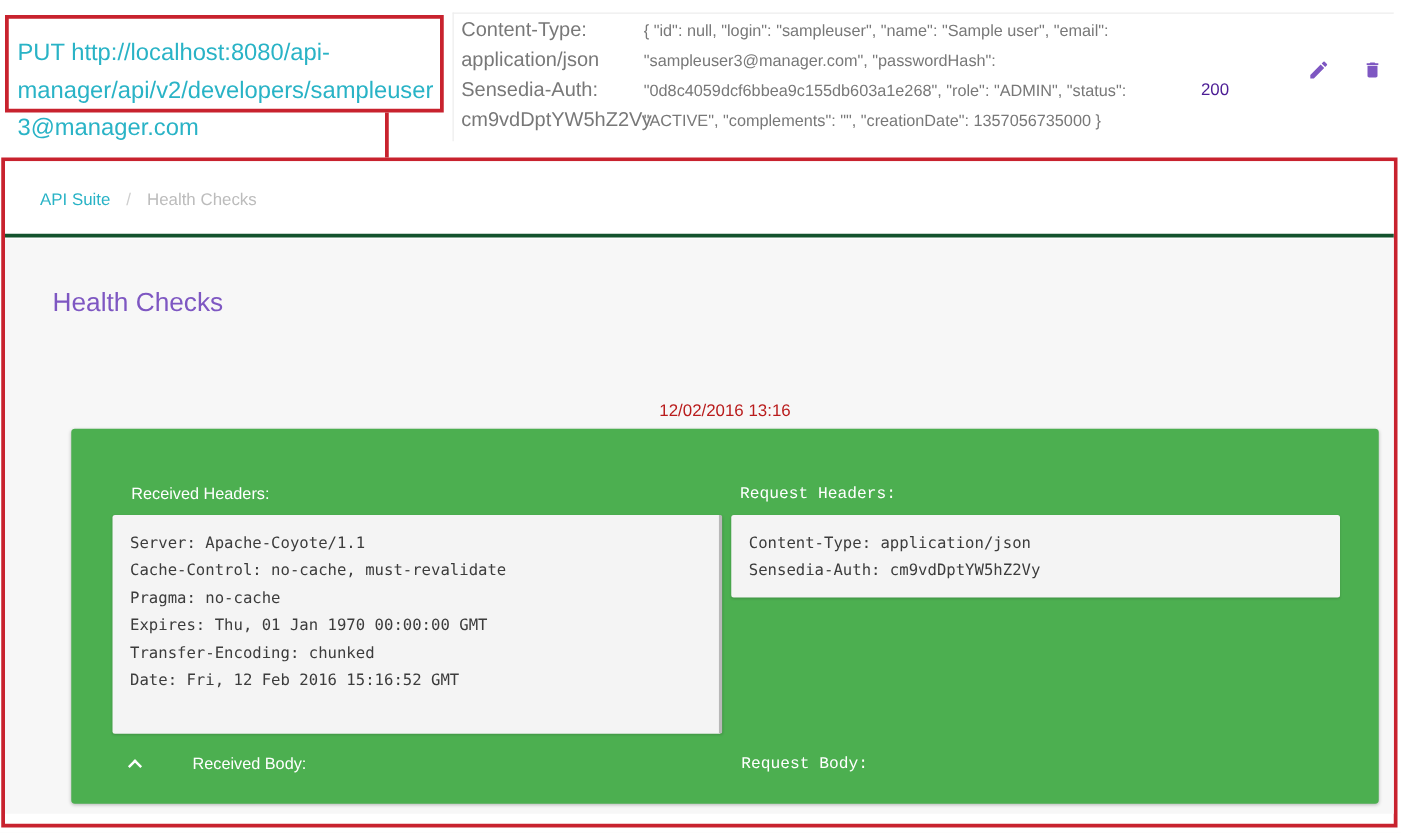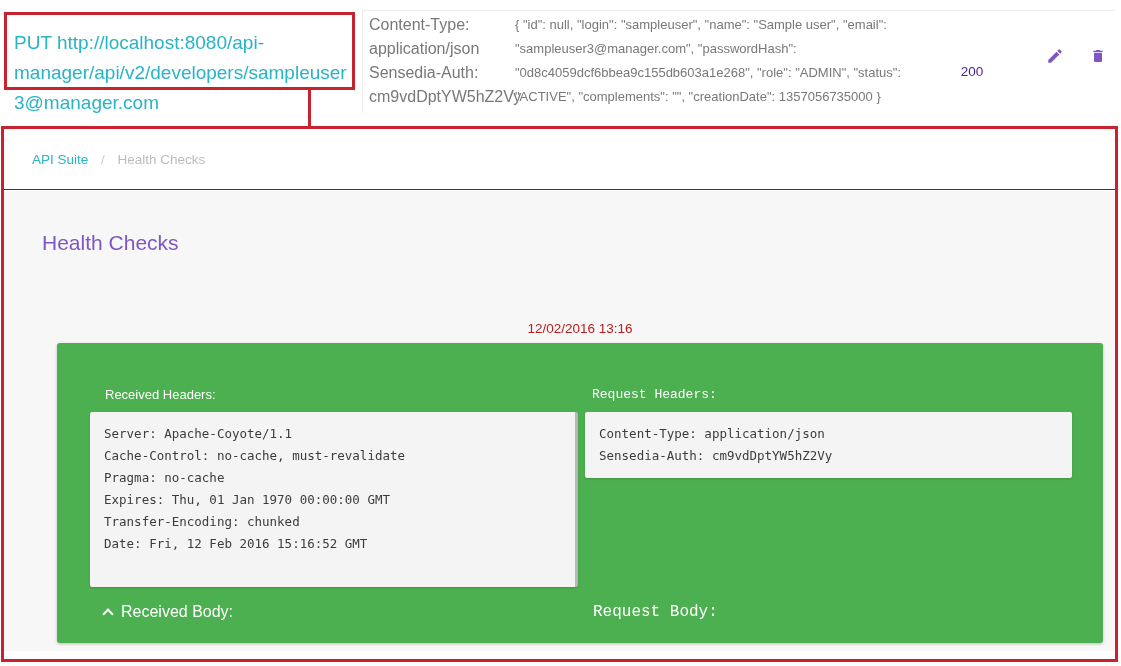--- a/index.html
+++ b/index.html
@@ -39,21 +39,21 @@
   .anno-box-top { left:4px; top:12px; width:351px; height:78px; }
   .anno-line { position:absolute; left:308px; top:90px; width:3px; height:37px; background:#c8222e; }
 
   
   .panel {
     position:absolute; left:1px; top:126px; width:1117px; height:536px;
     border:3px solid #c8222e; background:#fff;
   }
   .breadcrumb-bar {
     position:absolute; left:0; top:0; width:100%; height:61px;
-    background:#fff; border-bottom:1px solid #14532d;
+    background:#fff; border-bottom:3px solid #14532d;
     padding:23px 0 0 28px; font-size:13.5px;
   }
   .bc-link { color:#29b3c6; text-decoration:none; }
   .bc-sep { color:#cfcfcf; margin:0 9px; }
   .bc-current { color:#bcbcbc; }
   .content-bg {
     position:absolute; left:0; top:62px; width:100%; height:460px; background:#f7f7f7;
   }
   .page-title {
     position:absolute; left:38px; top:102px; font-size:21px; font-weight:400; color:#7e57c2;
@@ -75,21 +75,21 @@
   .col-label.left-l { left:48px; }
   .col-label.right-l { left:535px;font-family:Liberation Mono, monospace; }
   .code-box {
     position:absolute; top:69px; background:#f4f4f4; border-radius:2px;
     box-shadow:0 1px 2px rgba(0,0,0,.15);
     font-family:"DejaVu Sans Mono", monospace; font-size:12.5px; line-height:22px;
     color:#3c3c3c; padding:11px 14px; overflow:hidden;
   }
   .code-box.recv { left:33px; width:488px; height:175px; border-right:3px solid #b8b8b8; }
   .code-box.req  { left:528px; width:487px; height:66px; }
-  .body-label { position:absolute; top:260px; font-size:16px; display:flex; align-items:center; }
+  .body-label { position:absolute; top:260px; font-size:13px; display:flex; align-items:center;gap:33px; }
   .body-label.left-b { left:47px; cursor:pointer; }
   .body-label.right-b { left:536px;font-family:Liberation Mono, monospace; }
   .caret {
     display:inline-block; width:8px; height:8px; margin-right:9px; margin-top:4px;
     border-left:2px solid #fff; border-top:2px solid #fff; transform:rotate(45deg);
   }
 </style>
 </head>
 <body>
 

